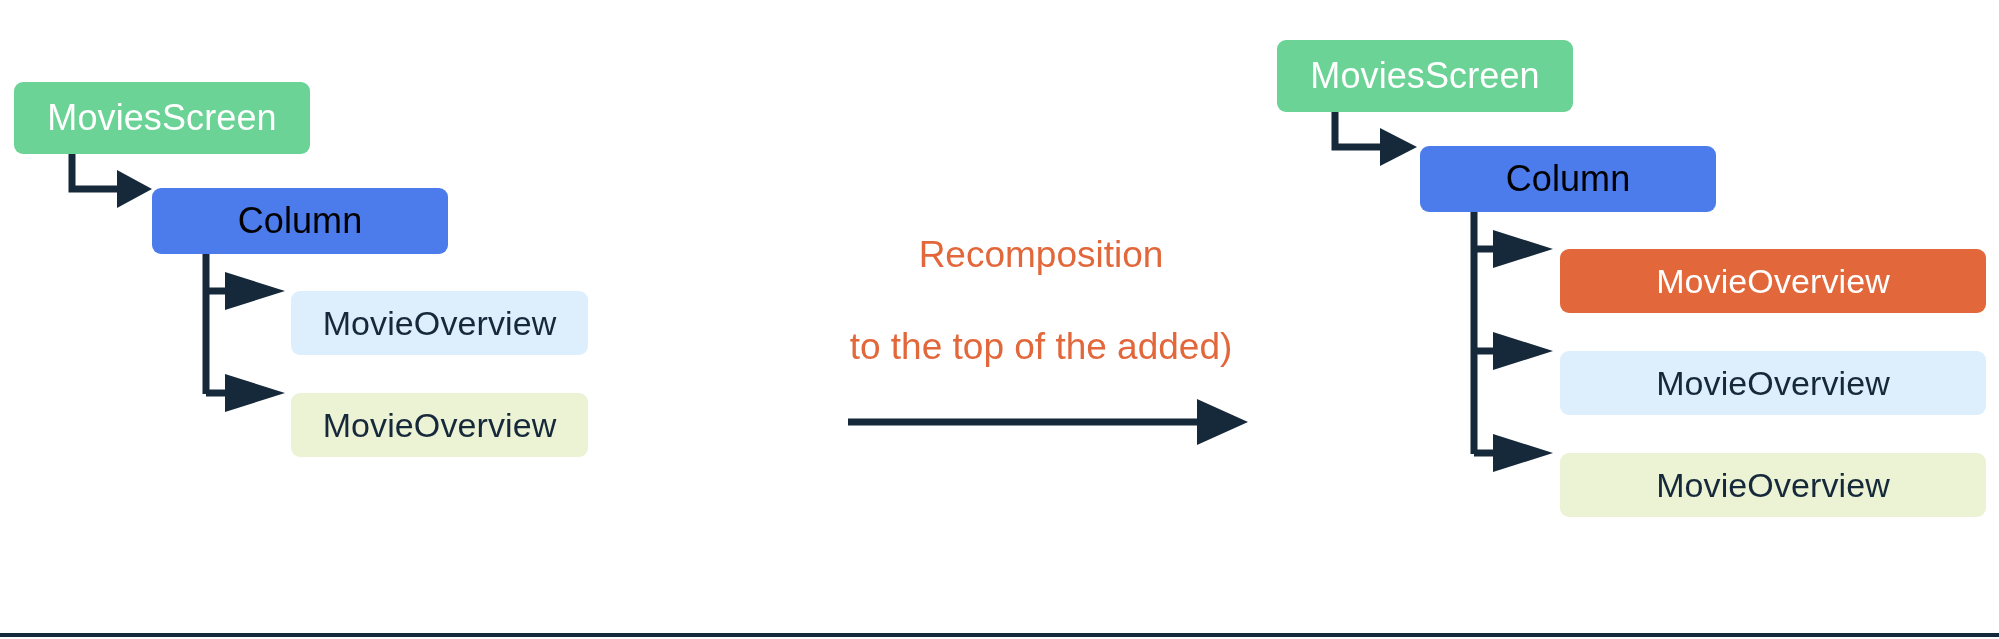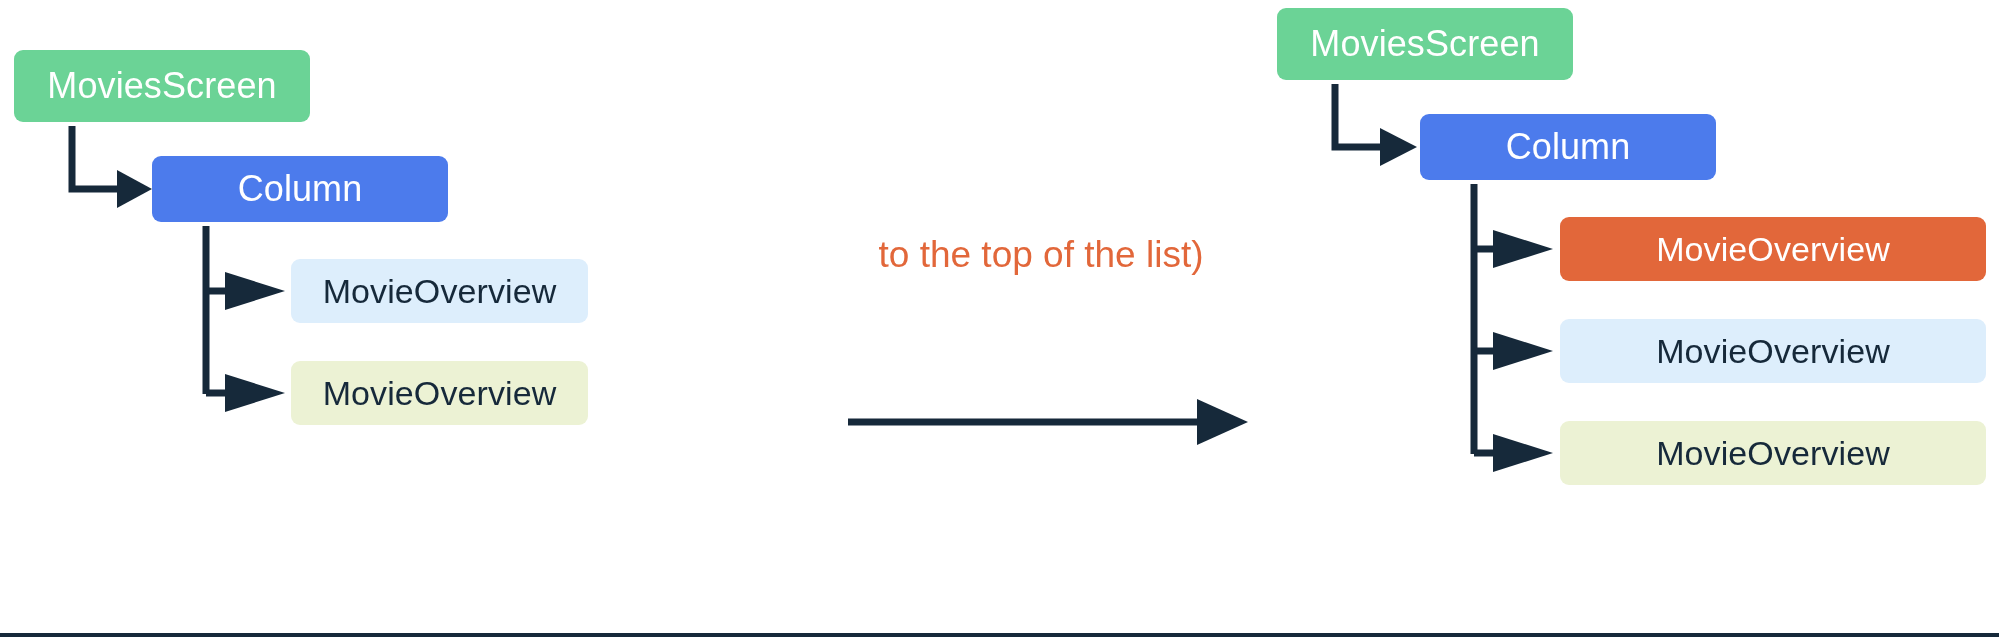--- a/index.html
+++ b/index.html
@@ -19,28 +19,29 @@
   }
   .node {
     position: absolute;
     border-radius: 9px;
     display: flex;
     align-items: center;
     justify-content: center;
     box-sizing: border-box;
     white-space: nowrap;
     letter-spacing: 0.1px;
+    margin-top: 32px;
   }
   .node-label {
     display: block;
     line-height: 1;
   }
   
   .c-green  { background: #6bd396; color: #ffffff; }
-  .c-blue   { background: #4c7bec; color: #ffffff; }
+  .c-blue   { background: #4c7bec; color: #000000; }
   .c-lblue  { background: #ddeefc; color: #16293a; }
   .c-lyel   { background: #ecf2d4; color: #16293a; }
   .c-orange { background: #e2673a; color: #ffffff; }
 
   
   #wires {
     position: absolute;
     left: 0;
     top: 0;
     width: 1999px;
@@ -146,21 +147,22 @@
 
   <div class="node c-lblue" style="left:291px; top:259px; width:297px; height:64px; font-size:34px;">
     <span class="node-label">MovieOverview</span>
   </div>
 
   <div class="node c-lyel" style="left:291px; top:361px; width:297px; height:64px; font-size:34px;">
     <span class="node-label">MovieOverview</span>
   </div>
 
   <div id="caption">
-    <span class="cap-line">to the top of the list)</span>
+    <span class="cap-line">Recomposition</span>
+    <span class="cap-line">to the top of the added)</span>
   </div>
 
   <div class="node c-green" style="left:1277px; top:8px; width:296px; height:72px; font-size:36px;">
     <span class="node-label">MoviesScreen</span>
   </div>
 
   <div class="node c-blue" style="left:1420px; top:114px; width:296px; height:66px; font-size:36px;">
     <span class="node-label">Column</span>
   </div>
 

